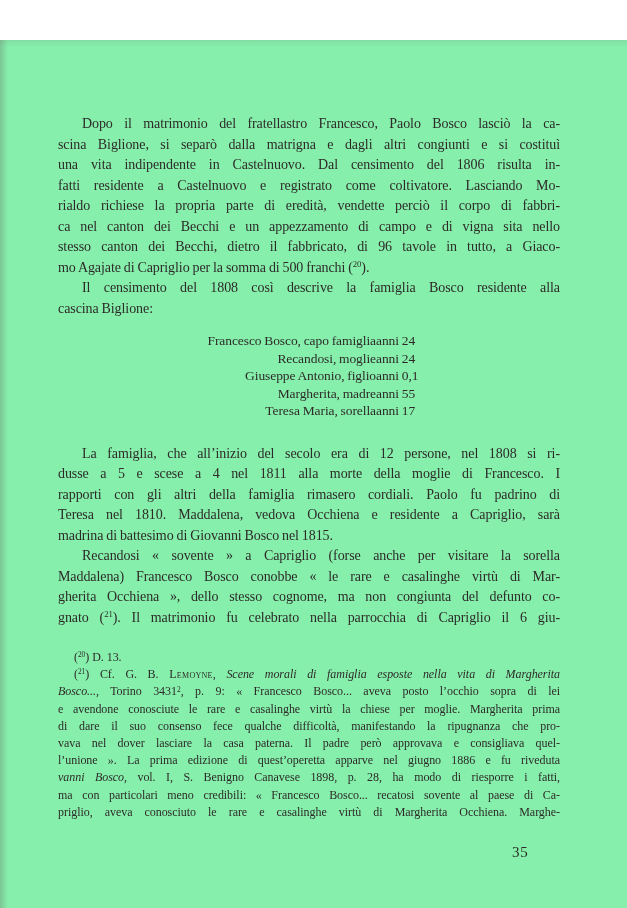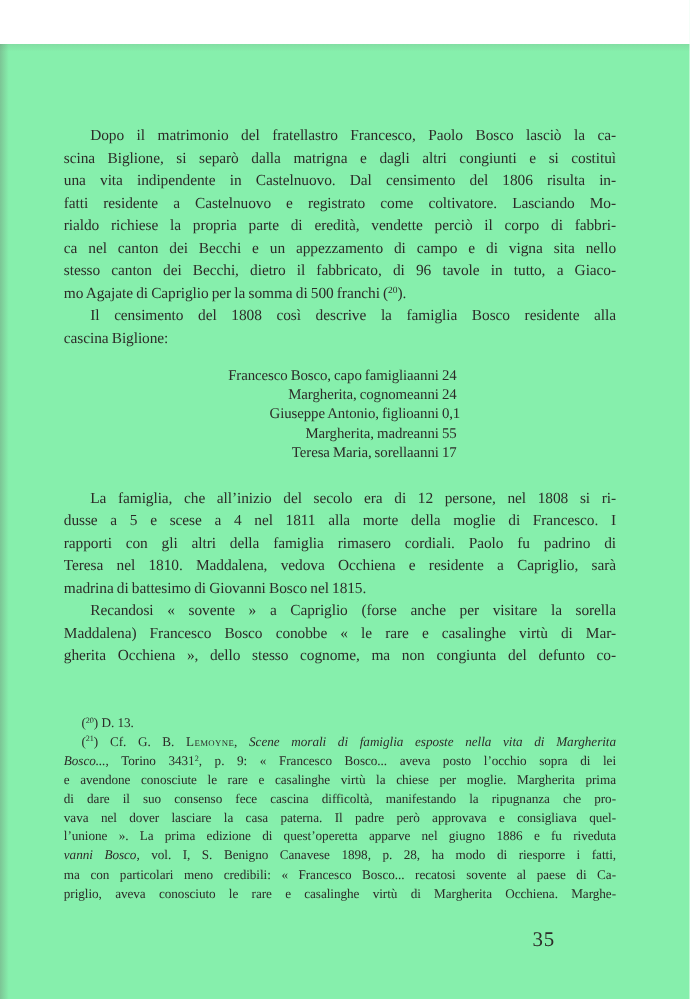--- a/index.html
+++ b/index.html
@@ -67,23 +67,23 @@
     font-size: 13.5px;
     line-height: 17.5px;
     text-align: right;
   }
   .census-row { display: flex; padding-left: 101px; }
   .census-name { width: 217px; }
   .census-age { }
   .paras-lower { margin-top: 24px; }
   .page-number {
     position: absolute;
-    left: 484px;
+    left: 512px;
     top: 804px;
-    font-size: 19px;
+    font-size: 15px;
     letter-spacing: 0.8px;
   }
 </style>
 </head>
 <body>
 
 <div class="page">
   <div class="edge-left"></div>
   <div class="edge-top"></div>
 
@@ -103,21 +103,21 @@
           <div class="line indent"><span>Il censimento del 1808 così descrive la famiglia Bosco residente alla</span></div>
           <div class="line last"><span>cascina Biglione:</span></div>
         </div>
       </div>
     <div id="census" class="census">
         <div class="census-row">
           <span class="census-name">Francesco Bosco, capo famiglia</span>
           <span class="census-age">anni 24</span>
         </div>
         <div class="census-row">
-          <span class="census-name">Margherita, cognome</span>
+          <span class="census-name">Recandosi, moglie</span>
           <span class="census-age">anni 24</span>
         </div>
         <div class="census-row">
           <span class="census-name">Giuseppe Antonio, figlio</span>
           <span class="census-age">anni 0,1</span>
         </div>
         <div class="census-row">
           <span class="census-name">Margherita, madre</span>
           <span class="census-age">anni 55</span>
         </div>
@@ -131,34 +131,35 @@
           <div class="line indent"><span>La famiglia, che all’inizio del secolo era di 12 persone, nel 1808 si ri-</span></div>
           <div class="line"><span>dusse a 5 e scese a 4 nel 1811 alla morte della moglie di Francesco. I</span></div>
           <div class="line"><span>rapporti con gli altri della famiglia rimasero cordiali. Paolo fu padrino di</span></div>
           <div class="line"><span>Teresa nel 1810. Maddalena, vedova Occhiena e residente a Capriglio, sarà</span></div>
           <div class="line last"><span>madrina di battesimo di Giovanni Bosco nel 1815.</span></div>
         </div>
         <div>
           <div class="line indent"><span>Recandosi « sovente » a Capriglio (forse anche per visitare la sorella</span></div>
           <div class="line"><span>Maddalena) Francesco Bosco conobbe « le rare e casalinghe virtù di Mar-</span></div>
           <div class="line"><span>gherita Occhiena », dello stesso cognome, ma non congiunta del defunto co-</span></div>
+          <div class="line"><span>gnato (</span><sup>21</sup><span>). Il matrimonio fu celebrato nella parrocchia di Capriglio il 6 giu-</span></div>
         </div>
       </div>
   </main>
 
   <footer class="text-block footnotes-block">
     <div id="fnotes">
         <div>
           <div class="line indent last"><span>(</span><sup>20</sup><span>) D. 13.</span></div>
         </div>
         <div>
           <div class="line indent"><span>(</span><sup>21</sup><span>) Cf. G. B. </span><span class="sc">Lemoyne</span><span>, </span><em>Scene morali di famiglia esposte nella vita di Margherita</em></div>
           <div class="line"><em>Bosco...,</em><span> Torino 3431</span><sup>2</sup><span>, p. 9: « Francesco Bosco... aveva posto l’occhio sopra di lei</span></div>
           <div class="line"><span>e avendone conosciute le rare e casalinghe virtù la chiese per moglie. Margherita prima</span></div>
-          <div class="line"><span>di dare il suo consenso fece cascina difficoltà, manifestando la ripugnanza che pro-</span></div>
+          <div class="line"><span>di dare il suo consenso fece qualche difficoltà, manifestando la ripugnanza che pro-</span></div>
           <div class="line"><span>vava nel dover lasciare la casa paterna. Il padre però approvava e consigliava quel-</span></div>
           <div class="line"><span>l’unione ». La prima edizione di quest’operetta apparve nel giugno 1886 e fu riveduta</span></div>
           <div class="line"><em>vanni Bosco,</em><span> vol. I, S. Benigno Canavese 1898, p. 28, ha modo di riesporre i fatti,</span></div>
           <div class="line"><span>ma con particolari meno credibili: « Francesco Bosco... recatosi sovente al paese di Ca-</span></div>
           <div class="line"><span>priglio, aveva conosciuto le rare e casalinghe virtù di Margherita Occhiena. Marghe-</span></div>
         </div>
       </div>
   </footer>
 
   <div class="page-number">35</div>

